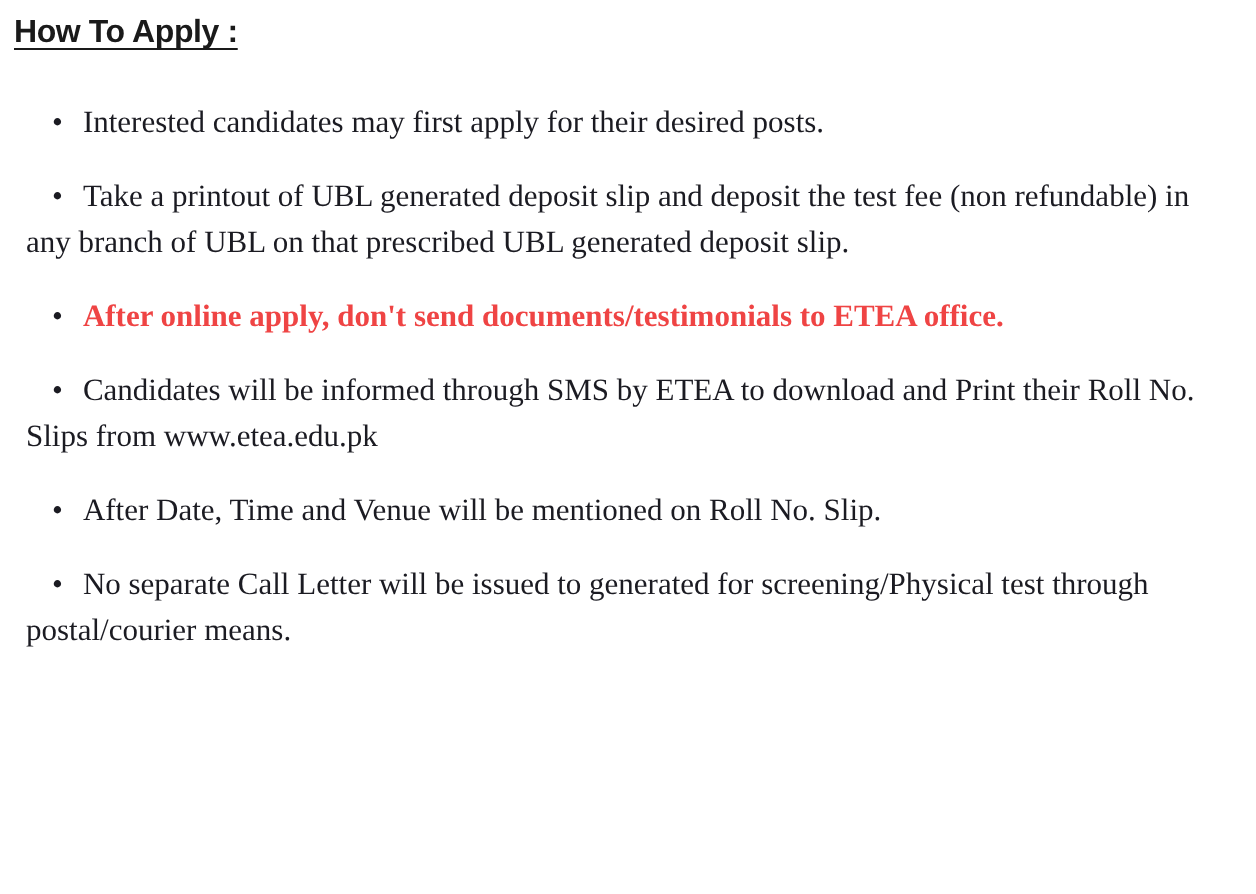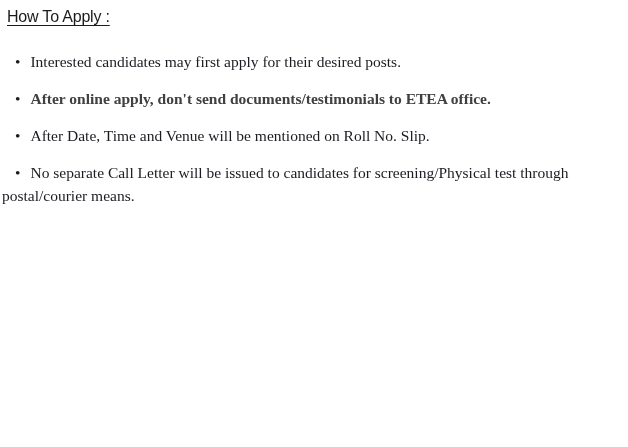--- a/index.html
+++ b/index.html
@@ -11,61 +11,67 @@
     width: 628px;
     height: 447px;
     overflow: hidden;
     box-sizing: border-box;
     padding: 8px 14px 8px 2px;
     font-family: "Liberation Serif", serif;
     color: #1b1b22;
   }
   .page-title {
     font-family: "Liberation Sans", sans-serif;
-    font-weight: normal;
+    font-weight: bold;
     font-size: 16px;
     letter-spacing: -0.2px;
     color: #1a1a1a;
     text-decoration: underline;
     text-underline-offset: 3px;
     margin: 0 0 24px 5px;
   }
   ul.apply-list {
     list-style: none;
-    margin: 0;
+    margin: 11px;
     padding: 0;
   }
   ul.apply-list li {
     font-size: 15.5px;
     line-height: 23px;
     text-indent: 13px;      
     margin: 0 0 14px 0;
   }
   .bullet {
     display: inline;
     margin-right: 10px;
     color: #1b1b22;
     font-weight: normal;
   }
   li.emphasis .item-text {
-    color: #404040;
+    color: #ef4444;
     font-weight: bold;
   }
 </style>
 </head>
 <body>
 
 <h2 class="page-title">How To Apply :</h2>
 
 <ul class="apply-list">
   <li>
     <span class="bullet">•</span><span class="item-text">Interested candidates may first apply for their desired posts.</span>
   </li>
+  <li>
+    <span class="bullet">•</span><span class="item-text">Take a printout of UBL generated deposit slip and deposit the test fee (non refundable) in any branch of UBL on that prescribed UBL generated deposit slip.</span>
+  </li>
   <li class="emphasis">
     <span class="bullet">•</span><span class="item-text">After online apply, don't send documents/testimonials to ETEA office.</span>
+  </li>
+  <li>
+    <span class="bullet">•</span><span class="item-text">Candidates will be informed through SMS by ETEA to download and Print their Roll No. Slips from www.etea.edu.pk</span>
   </li>
   <li>
     <span class="bullet">•</span><span class="item-text">After Date, Time and Venue will be mentioned on Roll No. Slip.</span>
   </li>
   <li>
-    <span class="bullet">•</span><span class="item-text">No separate Call Letter will be issued to candidates for screening/Physical test through postal/courier means.</span>
+    <span class="bullet">•</span><span class="item-text">No separate Call Letter will be issued to generated for screening/Physical test through postal/courier means.</span>
   </li>
 </ul>
 
 </body></html>

